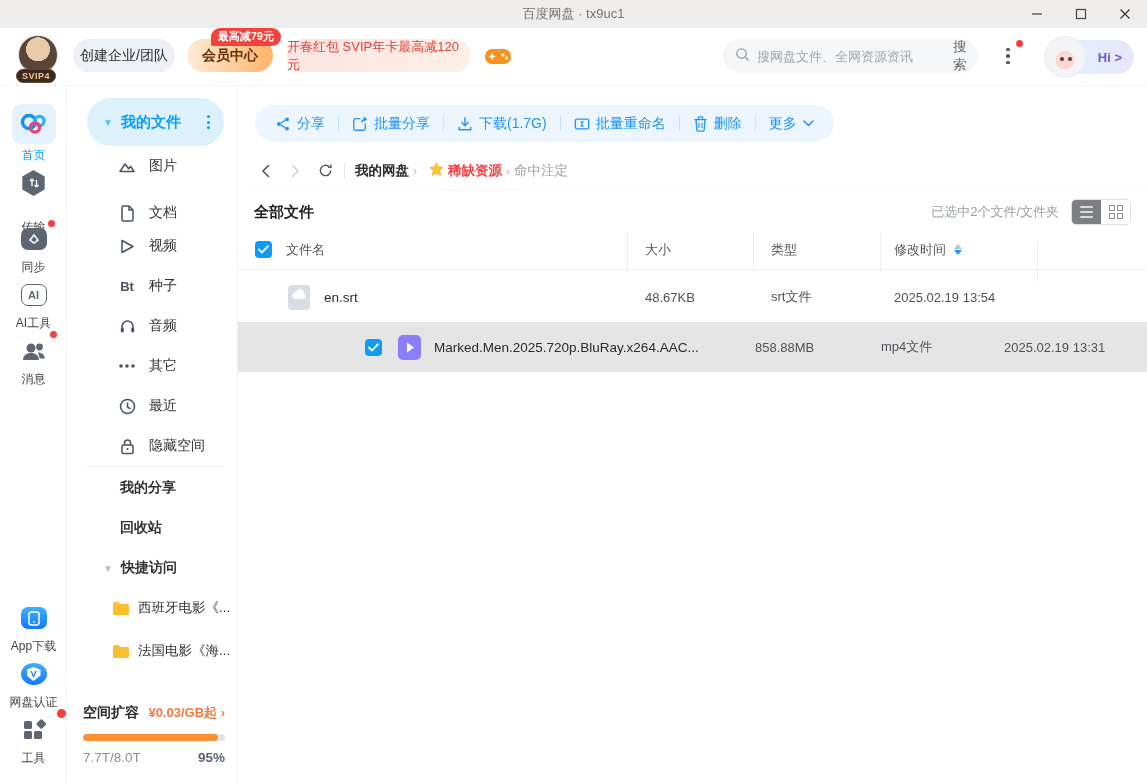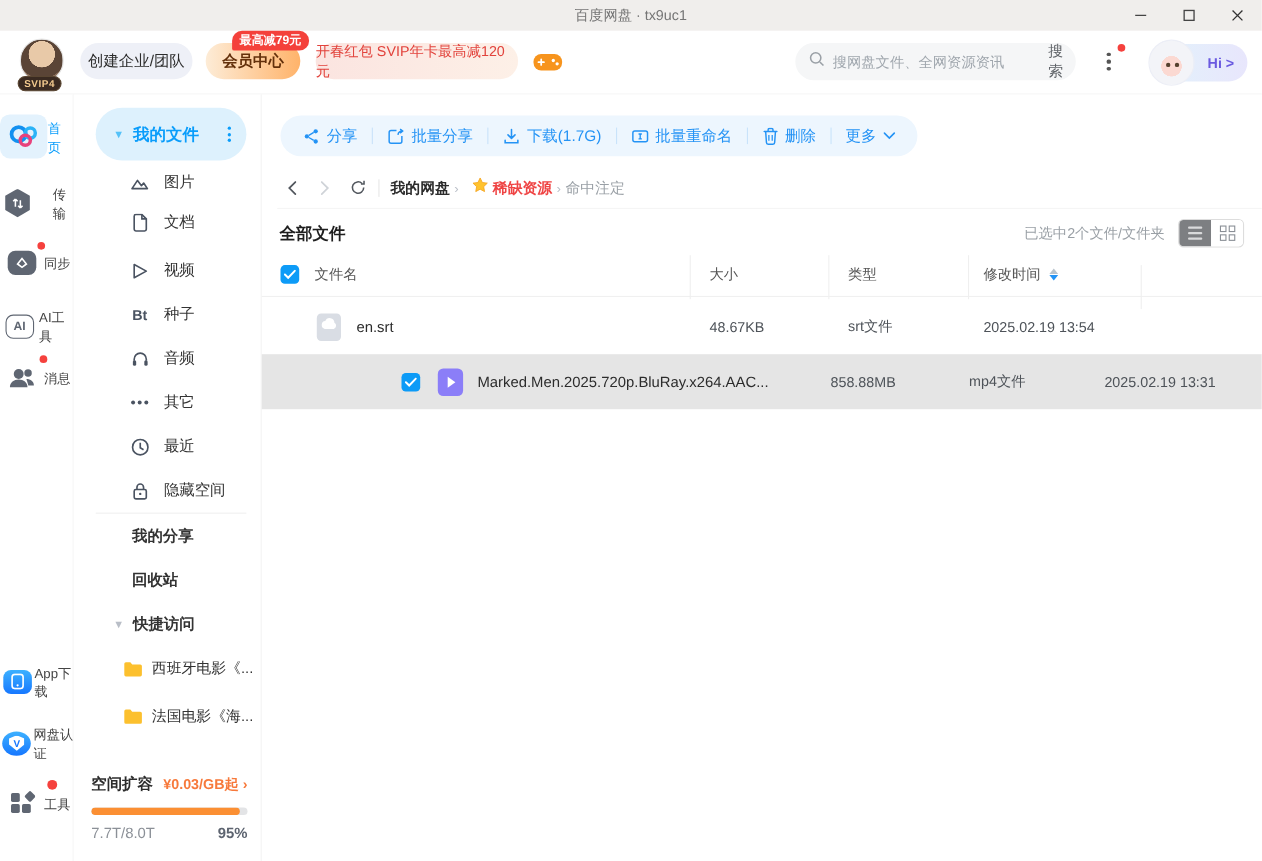--- a/index.html
+++ b/index.html
@@ -33,21 +33,21 @@
   .dots-col { display:flex; flex-direction:column; gap:3px; }
   .dots-col i { width:3.5px; height:3.5px; border-radius:50%; background:#555; }
   .assistant-pill { position:absolute; left:1046px; top:12px; width:88px; height:34px; border-radius:17px; background:linear-gradient(90deg,#e2f3fb,#e8e6fc); display:flex; align-items:center; justify-content:flex-end; padding-right:12px; cursor:pointer; }
   .mascot { position:absolute; left:-2px; top:-4px; width:42px; height:42px; border-radius:50%; background:radial-gradient(circle at 50% 58%, #fbd9d2 0 30%, #f3f4f8 31% 75%, #e3e7f2 76%); border:1px solid #eceef6; }
   .mascot:after { content:""; position:absolute; left:15px; top:20px; width:4px; height:4px; border-radius:50%; background:#54402e; box-shadow:8px 0 0 #54402e; }
   .hi-label { font-size:13px; font-weight:bold; color:#6a5ae0;padding-left:12px; }
   .red-dot { position:absolute; width:7px; height:7px; border-radius:50%; background:#f5413d; }
 
   
   .rail { position:absolute; left:0; top:86px; width:67px; bottom:0; background:#fff; border-right:1px solid #f4f4f4; }
-  .rail-item { position:absolute; left:0; width:67px; display:flex; flex-direction:row; align-items:center; cursor:pointer; }
+  .rail-item { position:absolute; left:0; width:67px; display:flex; flex-direction:column; align-items:center; cursor:pointer; }
   .rail-icon { position:relative; width:40px; height:34px; display:flex; align-items:center; justify-content:center; border-radius:9px; }
   .rail-item.active .rail-icon { background:#e3f2fd; height:40px; width:44px; }
   .rail-label { font-size:12px; color:#444; margin-top:3px; }
   .rail-item.active .rail-label { color:#0a9dfb; }
   .hexagon { width:26px; height:26px; background:#5f6672; clip-path:polygon(50% 0,93% 25%,93% 75%,50% 100%,7% 75%,7% 25%); display:flex; align-items:center; justify-content:center; color:#fff; font-size:11px; font-weight:bold; }
   .sq-icon { width:26px; height:22px; border-radius:7px; background:#5f6672; display:flex; align-items:center; justify-content:center; color:#fff; font-size:11px; font-weight:bold; }
   .sq-icon.blue { background:linear-gradient(180deg,#3db1ff,#1677ff); }
 
   
   .nav { position:absolute; left:67px; top:86px; width:171px; bottom:0; background:#fff; border-right:1px solid #f2f2f2; }
@@ -225,21 +225,21 @@
       <span class="red-dot" style="right:-1px; top:-2px;"></span>
     </div>
     <div class="rail-label">同步</div>
   </div>
   <div class="rail-item" style="top:192px;">
     <div class="rail-icon">
       <div class="sq-icon" style="background:#fff; border:1.6px solid #5f6672; color:#5f6672;">AI</div>
     </div>
     <div class="rail-label">AI工具</div>
   </div>
-  <div class="rail-item" style="top:240px;align-items:center;">
+  <div class="rail-item" style="top:248px;align-items:center;">
     <div class="rail-icon">
       <svg width="26" height="22" viewBox="0 0 26 22">
           <circle cx="10" cy="8" r="4.5" fill="#5f6672"></circle>
           <path d="M2 20c0-4.4 3.6-7 8-7s8 2.6 8 7z" fill="#5f6672"></path>
           <circle cx="18.5" cy="7" r="3.4" fill="#5f6672"></circle>
           <path d="M17 12.5c3.8 0 6.8 2.2 6.8 6h-5" fill="#5f6672"></path>
         </svg>
       <span class="red-dot" style="right:-3px; top:-3px;"></span>
     </div>
     <div class="rail-label">消息</div>
@@ -290,21 +290,21 @@
   </div>
 
   <div class="nav-item" style="top:60px;">
     <span class="nicon">
         <svg width="18" height="16" viewBox="0 0 18 16">
           <path d="M2 13.5L7 6l3.6 4.8 2-2.4 3.4 5.1z" fill="none" stroke="#4a5361" stroke-width="1.5" stroke-linejoin="round"></path>
         </svg>
       </span>
     <span class="ntext">图片</span>
   </div>
-  <div class="nav-item" style="top:96px;">
+  <div class="nav-item" style="top:107px;">
     <span class="nicon">
         <svg width="15" height="17" viewBox="0 0 15 17">
           <path d="M2 2.5A1.5 1.5 0 013.5 1H9l4 4v9.5a1.5 1.5 0 01-1.5 1.5h-8A1.5 1.5 0 012 14.5z" fill="none" stroke="#4a5361" stroke-width="1.5"></path>
           <path d="M9 1v4h4" fill="none" stroke="#4a5361" stroke-width="1.5"></path>
         </svg>
       </span>
     <span class="ntext">文档</span>
   </div>
   <div class="nav-item" style="top:140px;">
     <span class="nicon">

